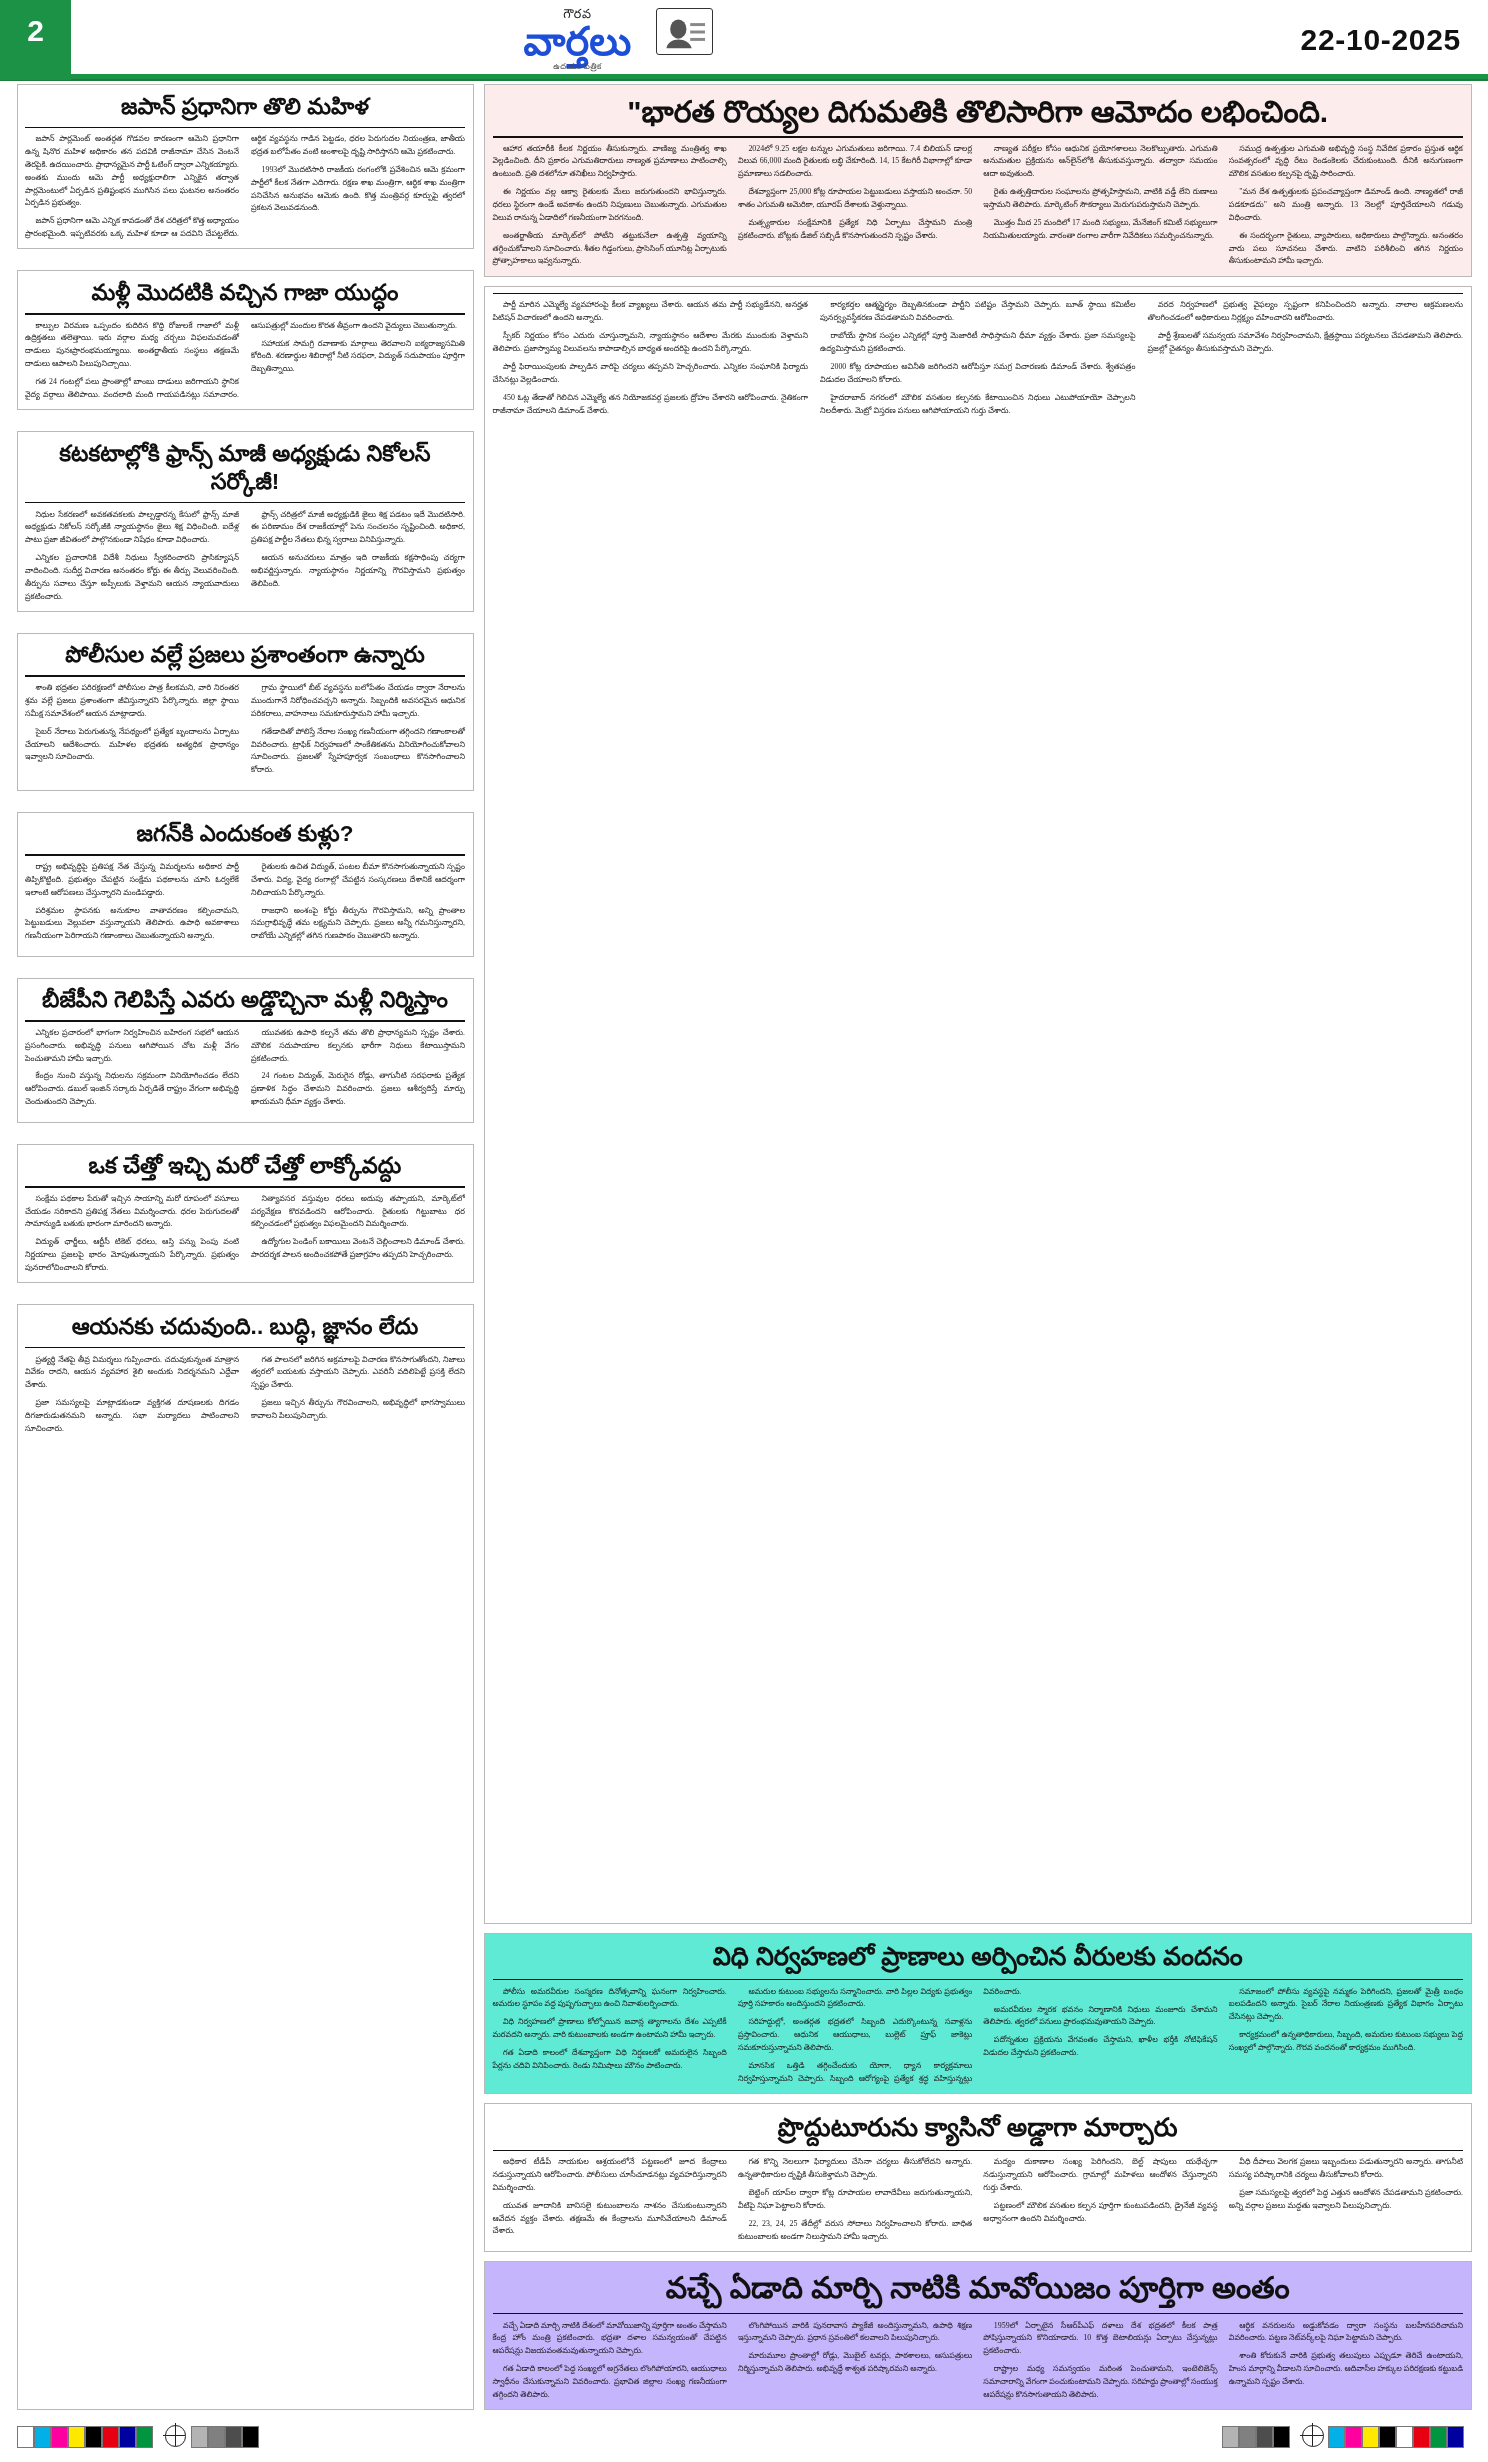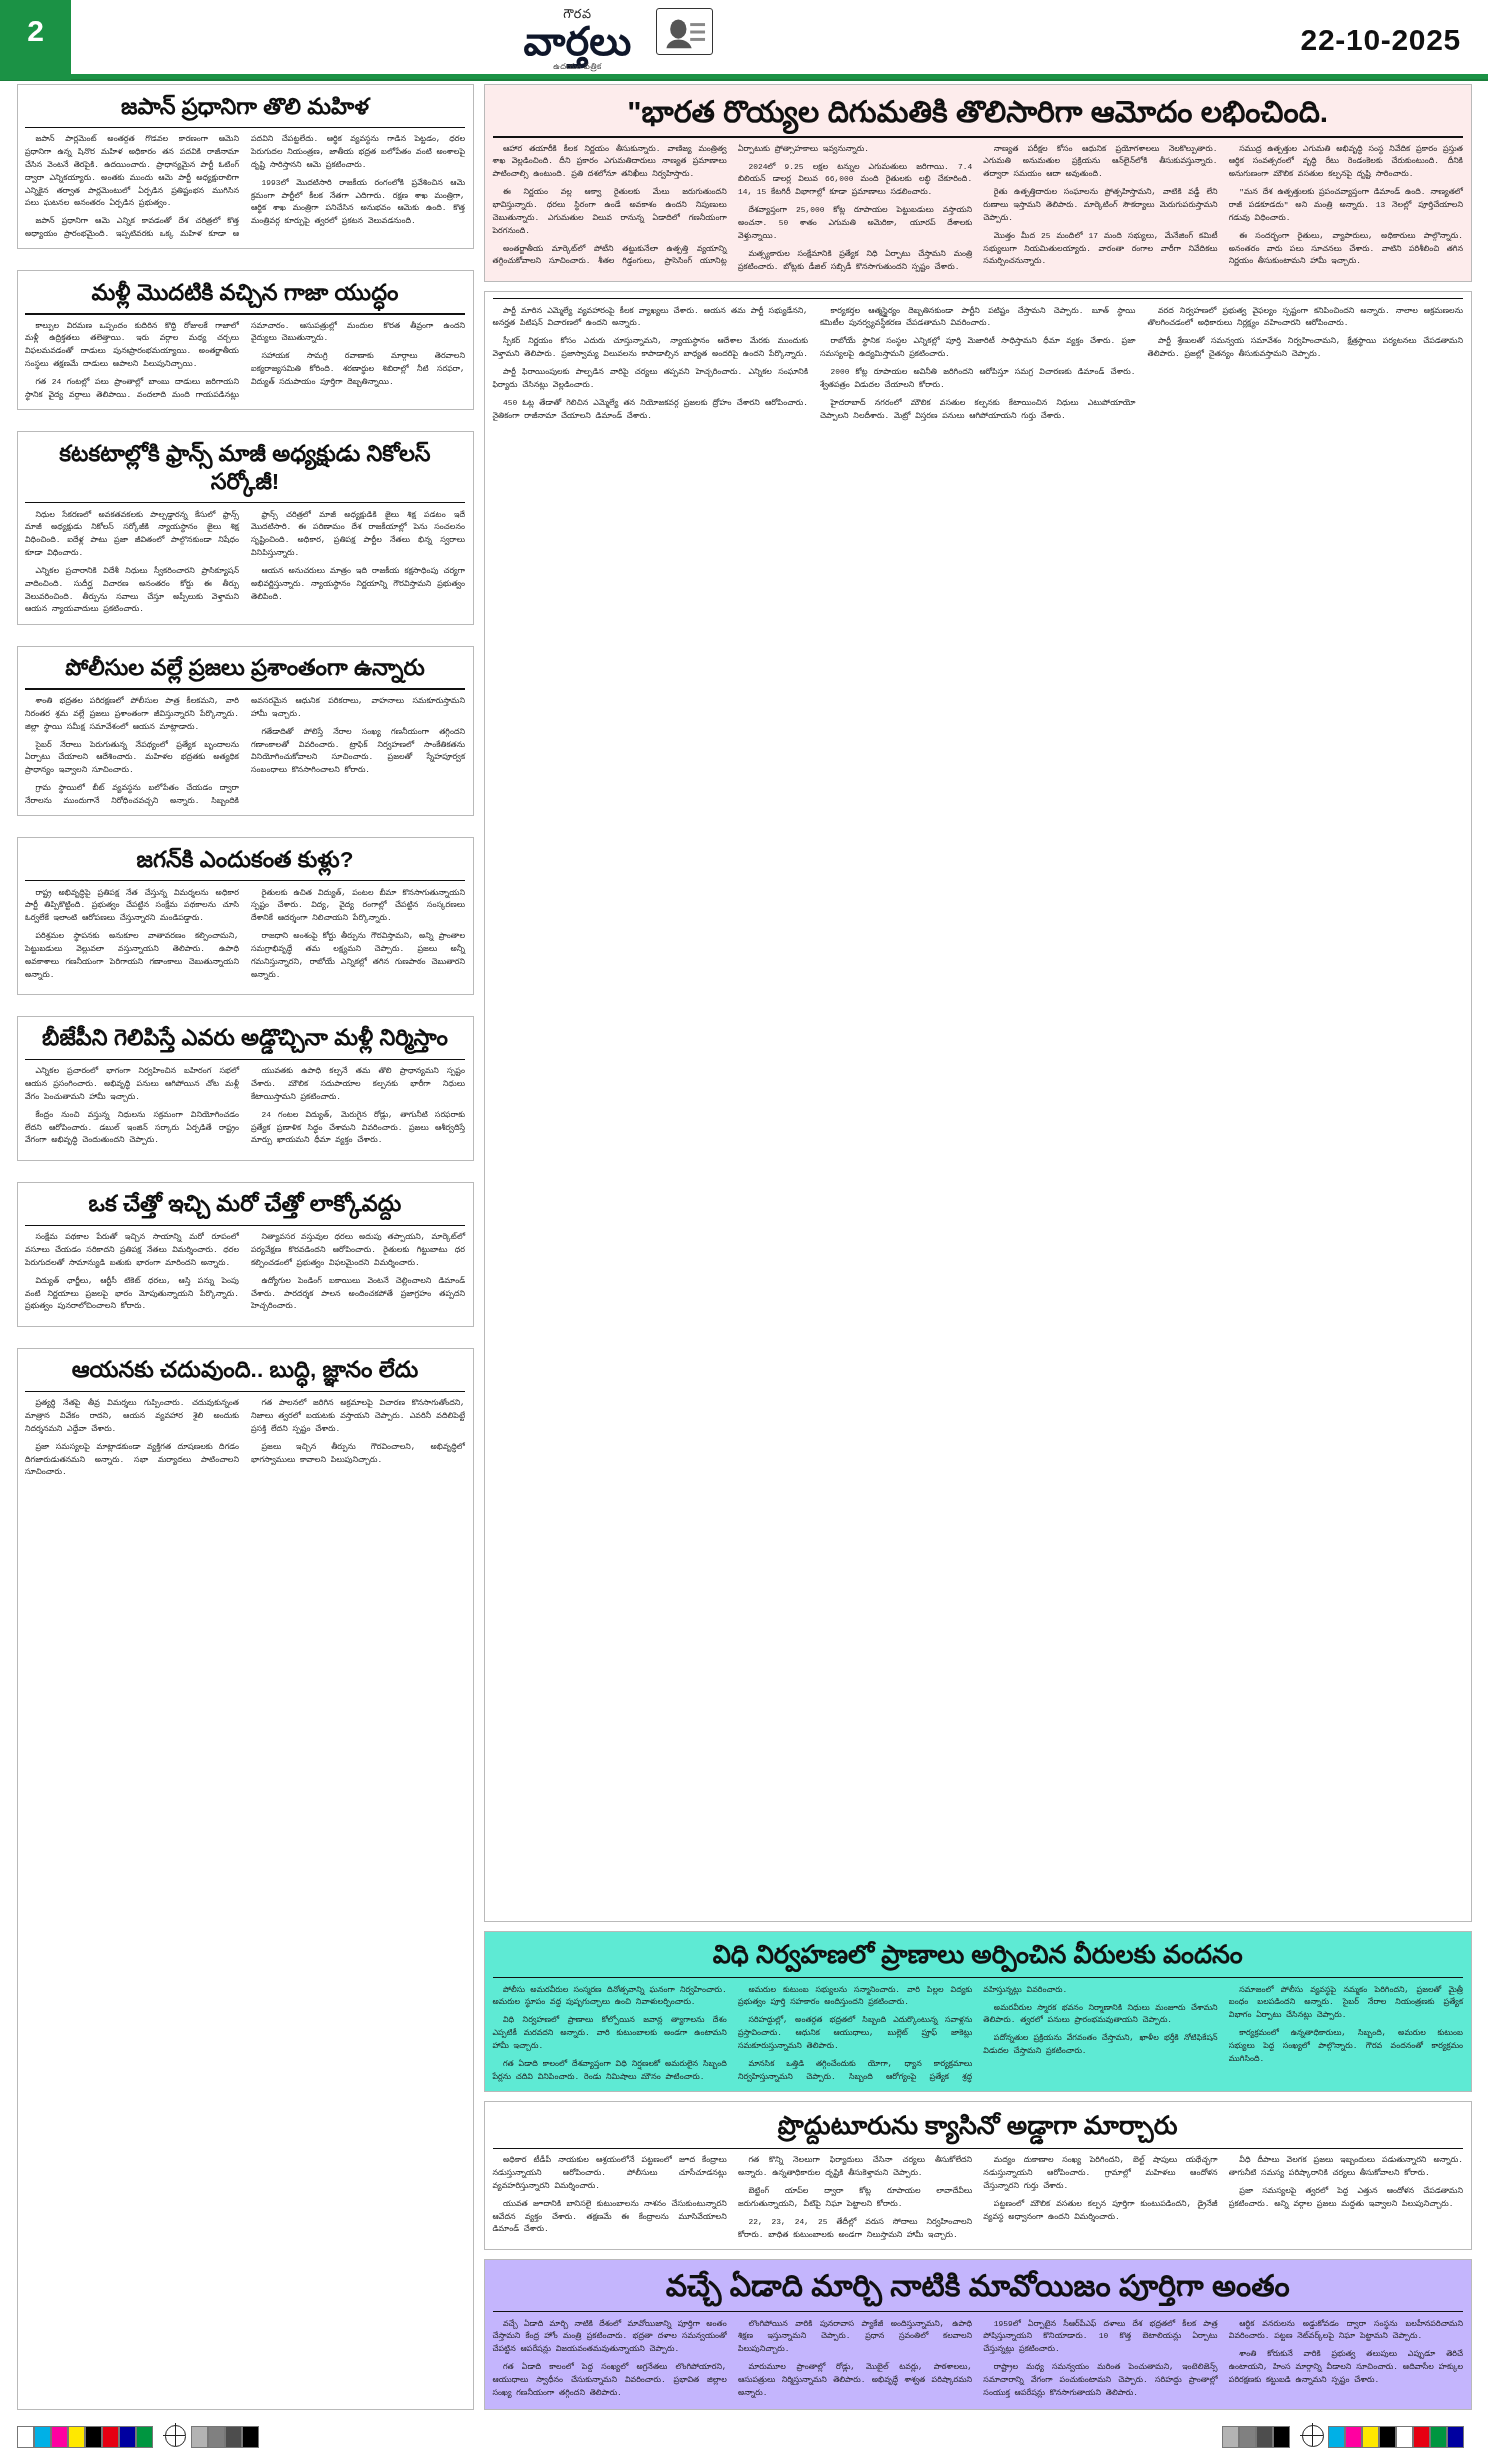--- a/index.html
+++ b/index.html
@@ -18,21 +18,21 @@
     width:71px;height:81px;background:#1b9245;
     display:flex;align-items:flex-start;justify-content:center;
     padding-top:16.5px;box-sizing:border-box;
   }
   .page-num{color:#ffffff;font-size:30px;font-weight:bold;line-height:1;}
   .mast-mid{flex:1;display:flex;align-items:flex-start;justify-content:center;gap:25px;}
   .logo-tel{
     text-align:center;line-height:1;
   }
   .logo-small{font-size:12.7px;color:#1b1b1b;letter-spacing:0.7px;}
-  .logo-big{font-size:40px;color:#0f172a;font-weight:bold;font-family:"Liberation Sans",sans-serif;}
+  .logo-big{font-size:40px;color:#1d4ed8;font-weight:bold;font-family:"Liberation Sans",sans-serif;}
   .logo-sub{font-size:8.2px;color:#444;letter-spacing:0.4px;margin-top:1.5px;}
   .logo-mark{
     width:55px;height:45px;border:1.5px solid #333;border-radius:3px;
     display:flex;align-items:center;justify-content:center;background:#fff;
   }
   .mast-right{
     width:322px;text-align:right;padding-right:27px;box-sizing:border-box;
     font-size:30px;font-weight:bold;color:#111;letter-spacing:0.7px;
   }
   .mast-green-bar{
@@ -60,21 +60,21 @@
     margin:1.5px 0 6px 0;font-family:"Liberation Sans",sans-serif;
   }
   .hl.big{font-size:30px;}
   .hl.mid{font-size:25.5px;}
   .rule{height:1.5px;background:#111;margin:0 0 5.2px 0;}
   .cols2{column-count:2;column-gap:12px;column-rule:0;}
   .cols3{column-count:3;column-gap:12px;}
   .cols4{column-count:4;column-gap:11.2px;}
   .body{
     font-size:7.9px;line-height:1.62;color:#222;text-align:justify;
-    font-family:Liberation Mono, monospace;
+    font-family:Liberation Serif, serif;
   }
   .body p{margin:0 0 5.2px 0;text-indent:10.5px;}
   .body p:first-child{text-indent:10.5px;}
   
   .colorbar{
     position:absolute;left:16.5px;right:16.5px;bottom:13.5px;height:25.5px;
     display:flex;align-items:center;gap:0;
   }
   .swgroup{display:flex;height:19.5px;margin-right:7.5px;}
   .sw{width:15px;height:19.5px;}

